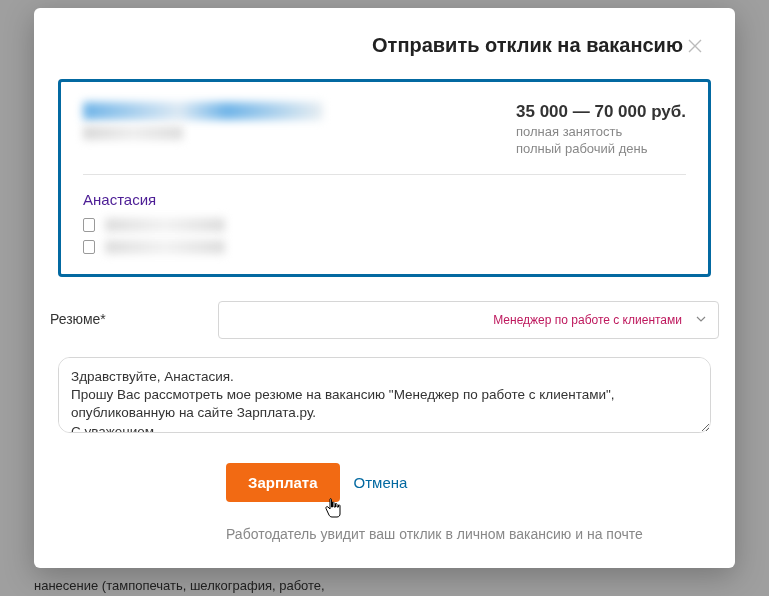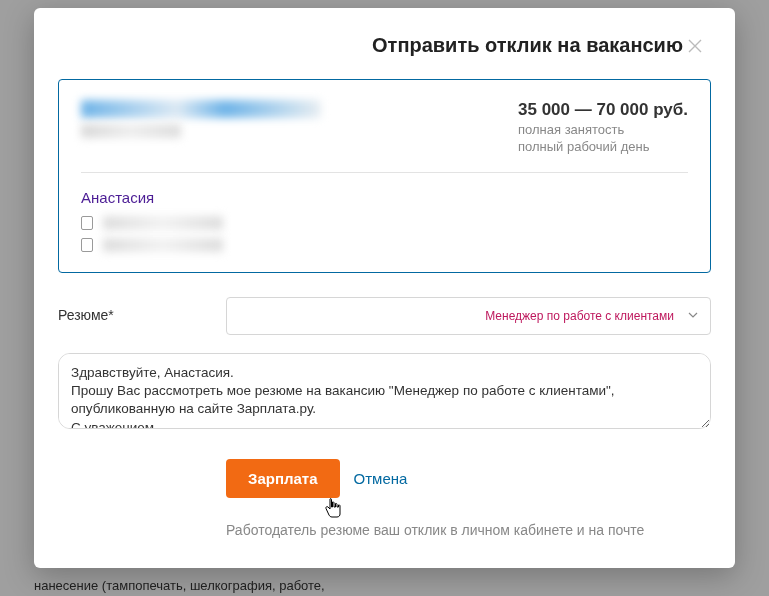--- a/index.html
+++ b/index.html
@@ -49,21 +49,21 @@
 .close-btn {
   background: none;
   border: none;
   cursor: pointer;
   color: #bbb;
   padding: 4px;
 }
 .close-btn svg { width: 16px; height: 16px; }
 .vacancy-box {
   margin: 0 24px;
-  border: 1px solid #0369a1;
+  border: 3px solid #0369a1;
   border-radius: 4px;
   padding: 20px 22px;
 }
 .vacancy-top {
   display: flex;
   justify-content: space-between;
   align-items: flex-start;
   gap: 20px;
   padding-bottom: 18px;
   border-bottom: 1px solid #e3e3e3;
@@ -79,21 +79,21 @@
 .salary-block { text-align: left; color: #333; }
 .salary { font-size: 17px; font-weight: 700; white-space: nowrap; }
 .sal-sub { font-size: 13px; color: #888; margin-top: 2px; }
 .contact-name { font-size: 15px; color: #4c1d95; margin-top: 16px; margin-bottom: 10px; }
 .contact-row { display: flex; align-items: center; gap: 10px; margin-top: 8px; }
 .contact-icon { width: 12px; height: 14px; border: 1.2px solid #9a9a9a; border-radius: 2px; flex-shrink: 0; }
 .contact-blur { width: 120px; height: 14px; filter: blur(4px); background: linear-gradient(90deg,#ddd,#f2f2f2,#ddd); border-radius: 2px; }
 .form-row {
   display: flex;
   align-items: flex-start;
-  padding: 0 24px;
+  padding: 0 16px;
   margin-top: 24px;
 }
 .form-label {
   width: 168px;
   font-size: 14px;
   color: #333;
   padding-top: 10px;
 }
 .select-wrap {
   flex: 1;
@@ -241,14 +241,14 @@
     <button class="btn-primary">Зарплата</button>
     <button class="btn-link">Отмена</button>
   </div>
 
   <div class="cursor-icon">
     <svg width="22" height="24" viewBox="0 0 22 24">
       <path d="M7 3 L7 13 L5 11 C4 10 2.5 11 3 12.5 L6 19 C6.5 20 7.5 21 9 21 L14 21 C16 21 17 19.5 17 18 L17 10 C17 9 16 8.5 15.5 9 L15.5 11 L14 11 L14 8.5 C14 7.5 13 7 12.5 7.5 L12.5 11 L11 11 L11 7 C11 6 10 5.5 9.5 6 L9.5 11 L8.5 11 L8.5 3.5 C8.5 2.5 7 2.5 7 3 Z" fill="#fff" stroke="#000" stroke-width="1"></path>
     </svg>
   </div>
 
-  <div class="hint">Работодатель резюме ваш отклик в личном кабинете и на почте</div>
+  <div class="hint">Работодатель увидит ваш отклик в личном вакансию и на почте</div>
 </div>
 
 </body></html>

